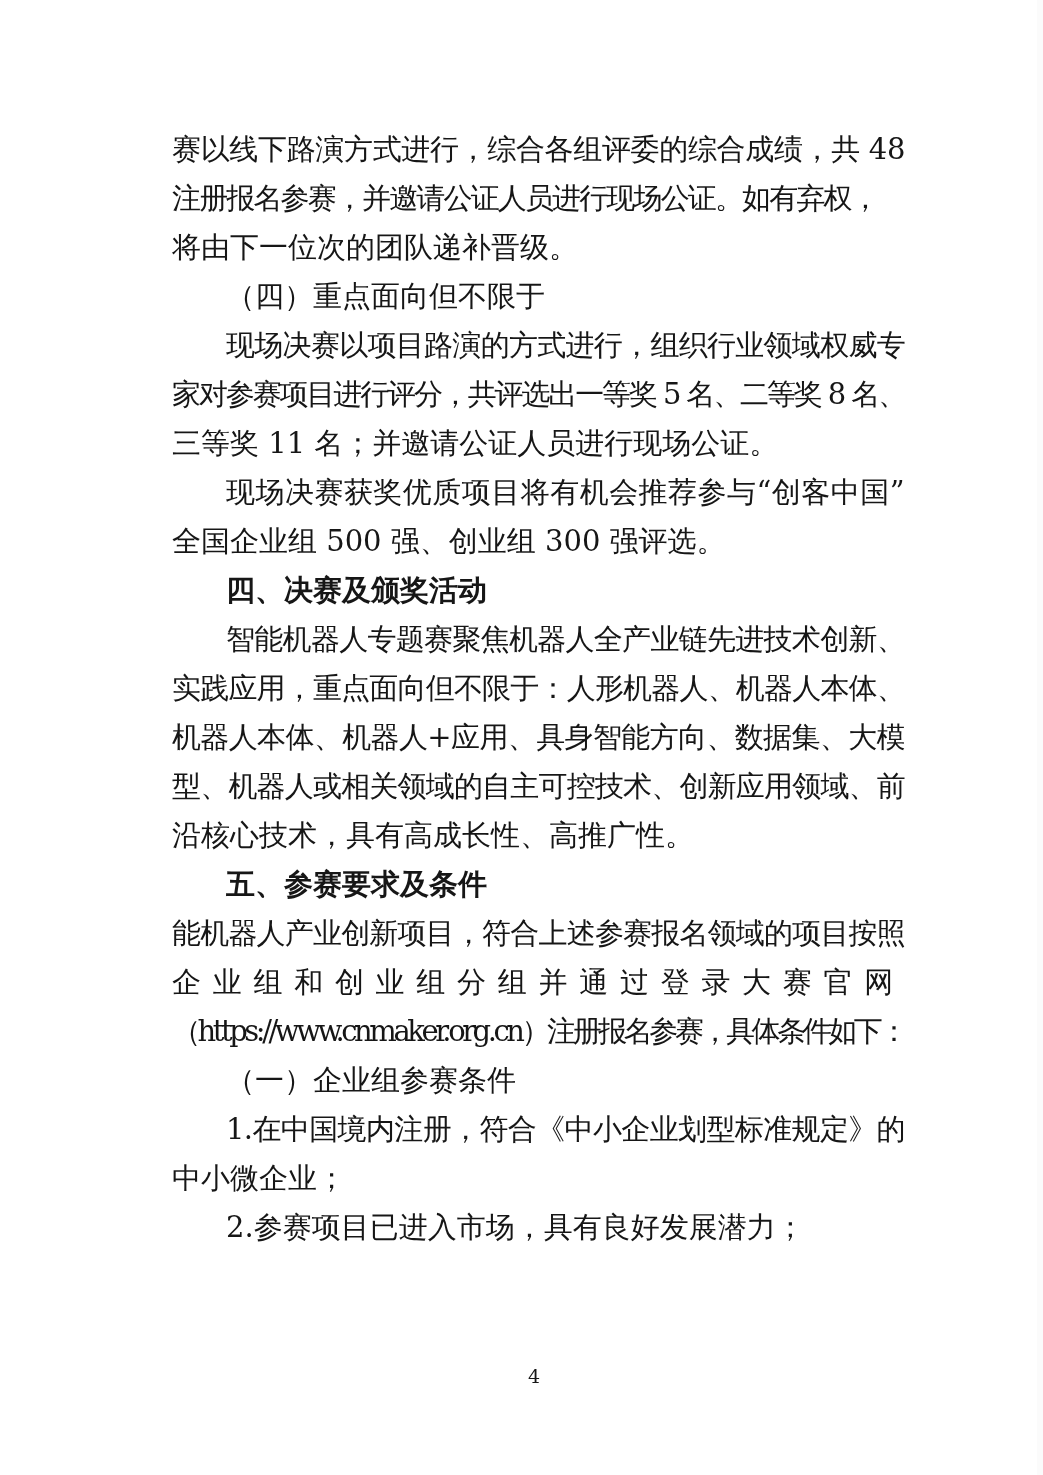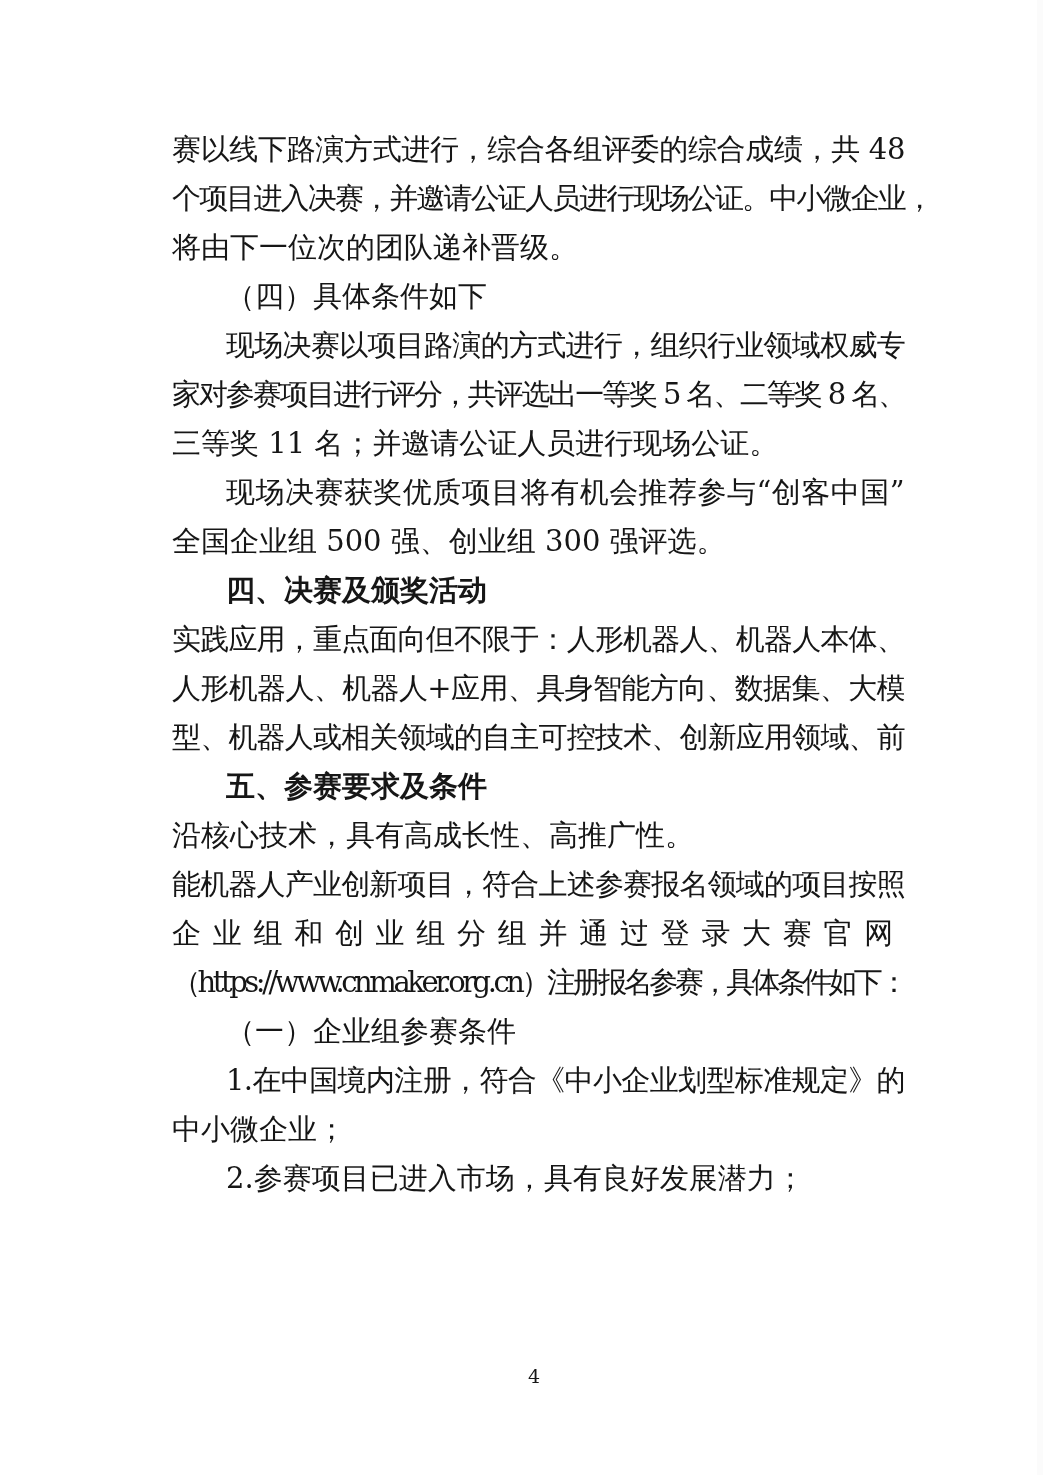--- a/index.html
+++ b/index.html
@@ -55,34 +55,35 @@
   }
 </style>
 </head>
 <body>
 
 <div class="page">
   <div class="scan-edge"></div>
 
   <div class="text-block">
     <div class="line j"><span style="letter-spacing: -0.337963px;">赛以线下路演方式进行，综合各组评委的综合成绩，共 48</span></div>
-    <div class="line j"><span style="letter-spacing: -1.85185px;">个项目进入决赛，并邀请公证人员进行现场公证。中小微企业，</span></div>
+    <div class="line j"><span style="letter-spacing: -1.85185px;">注册报名参赛，并邀请公证人员进行现场公证。如有弃权，</span></div>
     <div class="line"><span>将由下一位次的团队递补晋级。</span></div>
-    <div class="line ind"><span>（四）具体条件如下</span></div>
+    <div class="line ind"><span>（四）重点面向但不限于</span></div>
     <div class="line j ind"><span style="letter-spacing: -0.708333px; text-align: right;">现场决赛以项目路演的方式进行，组织行业领域权威专</span></div>
     <div class="line j"><span style="letter-spacing: -2.12198px;">家对参赛项目进行评分，共评选出一等奖 5 名、二等奖 8 名、</span></div>
     <div class="line"><span>三等奖 11 名；并邀请公证人员进行现场公证。</span></div>
     <div class="line j ind"><span style="letter-spacing: 0.472656px;">现场决赛获奖优质项目将有机会推荐参与“创客中国”</span></div>
     <div class="line"><span>全国企业组 500 强、创业组 300 强评选。</span></div>
     <div class="line b ind"><span>四、决赛及颁奖活动</span></div>
+    <div class="line j ind"><span style="letter-spacing: -0.708333px;">智能机器人专题赛聚焦机器人全产业链先进技术创新、</span></div>
     <div class="line j"><span style="letter-spacing: -0.807692px; text-align: center;">实践应用，重点面向但不限于：人形机器人、机器人本体、</span></div>
-    <div class="line j"><span style="letter-spacing: -0.627404px;">人形机器人、机器人+应用、具身智能方向、数据集、大模</span></div>
+    <div class="line j"><span style="letter-spacing: -0.627404px;">机器人本体、机器人+应用、具身智能方向、数据集、大模</span></div>
     <div class="line j"><span style="letter-spacing: -0.807692px;">型、机器人或相关领域的自主可控技术、创新应用领域、前</span></div>
+    <div class="line"><span>沿核心技术，具有高成长性、高推广性。</span></div>
     <div class="line b ind"><span>五、参赛要求及条件</span></div>
-    <div class="line"><span>沿核心技术，具有高成长性、高推广性。</span></div>
     <div class="line j"><span style="letter-spacing: -0.807692px;">能机器人产业创新项目，符合上述参赛报名领域的项目按照</span></div>
     <div class="line j"><span style="letter-spacing: 11.7222px;">企业组和创业组分组并通过登录大赛官网</span></div>
     <div class="line j"><span style="letter-spacing: -3.43713px;">（https://www.cnmaker.org.cn）注册报名参赛，具体条件如下：</span></div>
     <div class="line ind"><span>（一）企业组参赛条件</span></div>
     <div class="line j ind"><span style="letter-spacing: -0.626875px;">1.在中国境内注册，符合《中小企业划型标准规定》的</span></div>
     <div class="line"><span>中小微企业；</span></div>
     <div class="line ind"><span>2.参赛项目已进入市场，具有良好发展潜力；</span></div>
   </div>
 
   <div class="page-number">4</div>

